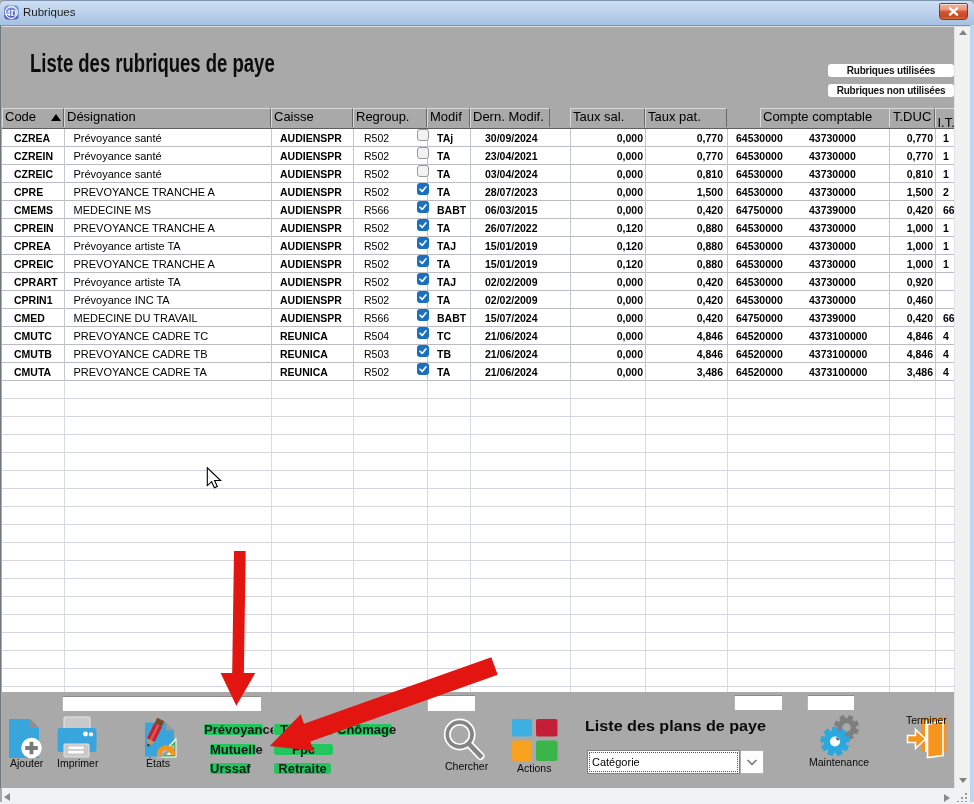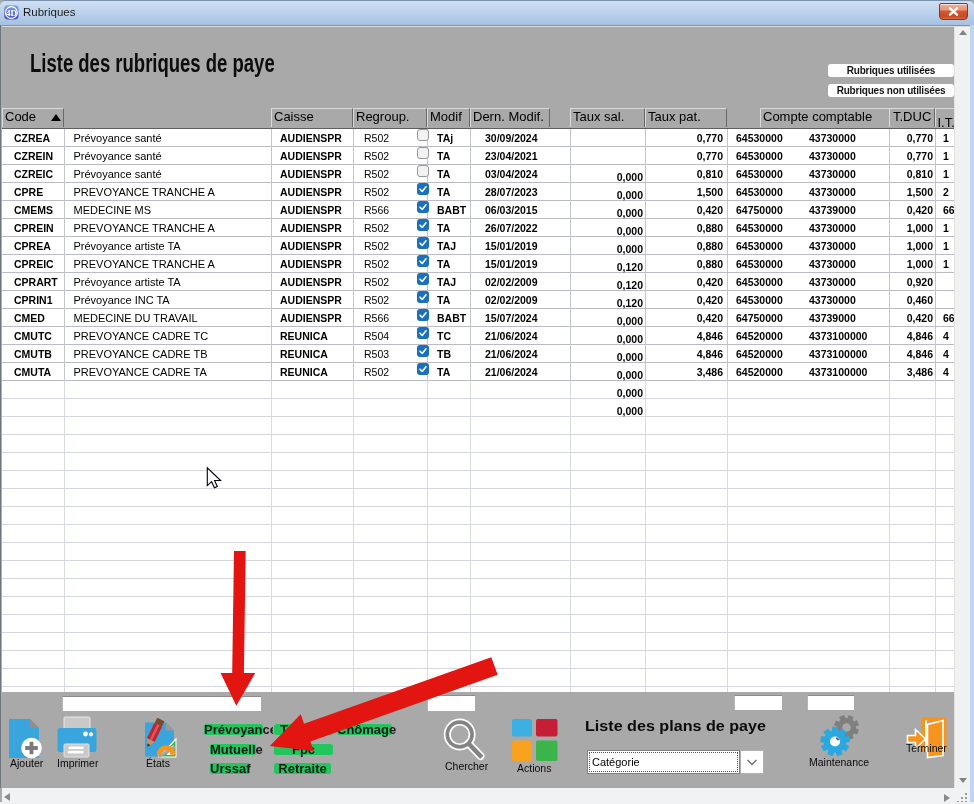--- a/index.html
+++ b/index.html
@@ -42,21 +42,21 @@
   .vl2{top:381px;height:311px;width:1px;background:#d7dbe1;}
   
   .row{position:absolute;left:8px;width:953px;height:14px;font-size:10.5px;color:#000;padding-left:25px;}
   .row span{position:absolute;top:0;line-height:18px;white-space:nowrap;}
   .c-code{left:6px;font-weight:bold;}
   .c-des{left:65.5px;font-size:11px;}
   .c-cai{left:272px;font-weight:bold;}
   .c-reg{left:356px;}
   .c-base{left:429px;font-weight:bold;}
   .c-date{left:477px;font-weight:bold;}
-  .c-ts{left:568px;width:67px;text-align:right;font-weight:bold;margin-top:39px;}
+  .c-ts{left:568px;width:67px;text-align:right;font-weight:bold;}
   .c-tp{left:645px;width:70px;text-align:right;font-weight:bold;}
   .c-cc1{left:728px;font-weight:bold;}
   .c-cc2{left:801px;font-weight:bold;}
   .c-td{left:887px;width:38px;text-align:right;font-weight:bold;}
   .c-it{left:935px;font-weight:bold;}
   .cb{position:absolute;left:409px;top:2.5px;width:12px;height:12px;border-radius:3px;box-sizing:border-box;}
   .cb-off{background:#f2f2f2;border:1.5px solid #989898;}
   .cb-on{background:#1a6fbe;}
   .cb-on svg{position:absolute;left:1px;top:1px;}
   
@@ -103,20 +103,21 @@
       <path d="M10 4.3 L17 10.7 M17 4.3 L10 10.7" stroke="#ffffff" stroke-width="2.5" stroke-linecap="round"></path>
     </svg>
   </div>
 
   <div class="abs" id="heading">Liste des rubriques de paye</div>
   <div class="abs tr-btn" style="left:828px;top:64px;">Rubriques utilisées</div>
   <div class="abs tr-btn" style="left:828px;top:84px;">Rubriques non utilisées</div>
 
   <div class="abs" id="thead">
   <div class="hc" style="left:0px;width:62px;">Code</div>
+  <div class="hc" style="left:62px;width:207px;">Désignation</div>
   <div class="hc" style="left:269px;width:82px;">Caisse</div>
   <div class="hc" style="left:351px;width:74px;">Regroup.</div>
   <div class="hc" style="left:425px;width:43px;">Modif</div>
   <div class="hc" style="left:468px;width:80px;">Dern. Modif.</div>
   <div class="hc" style="left:568px;width:75px;">Taux sal.</div>
   <div class="hc" style="left:643px;width:82px;">Taux pat.</div>
   <div class="hc" style="left:758px;width:162px;">Compte comptable</div>
   <div class="hc" style="left:887px;width:45.5px;padding-left:3px;">T.DUC</div>
   <div class="hc" style="left:932.5px;width:20.5px;line-height:27px;padding-left:2px;">I.T.</div>
   <div class="tri" style="left:49px;top:6px;border-left:5px solid transparent;border-right:5px solid transparent;border-bottom:7px solid #000;"></div>
@@ -500,21 +501,21 @@
 </svg>
   <div class="tlabel" style="left:809px;top:756px;">Maintenance</div>
 
 <svg class="abs" style="left:902px;top:710px" width="52" height="52" viewBox="0 0 52 52">
   <rect x="19.5" y="7" width="25" height="35" fill="#f7941e"></rect>
   <rect x="24.5" y="12" width="16" height="30" fill="#a8a9a8"></rect>
   <rect x="23" y="10.5" width="2" height="31.5" fill="#ffffff"></rect>
   <polygon points="25.5,14.5 41,10.5 41,45.5 25.5,47.5" fill="#f7941e" stroke="#ffffff" stroke-width="1.6"></polygon>
   <polygon points="5.5,25.5 13.5,25.5 13.5,19.5 23.5,29 13.5,38.5 13.5,32.5 5.5,32.5" fill="#f7941e" stroke="#ffffff" stroke-width="1.6"></polygon>
 </svg>
-  <div class="tlabel" style="left:906px;top:742px;">Terminer</div>
+  <div class="tlabel" style="left:906px;top:714px;">Terminer</div>
   </div>
 
   <div class="wbtn" style="left:203px;top:723px;width:61px;height:13px;line-height:11px;">Prévoyance</div>
   <div class="wbtn" style="left:209px;top:742.5px;width:48px;height:13px;line-height:11px;">Mutuelle</div>
   <div class="wbtn" style="left:209px;top:762px;width:42px;height:13px;line-height:11px;">Urssaf</div>
   <div class="wbtn" style="left:273px;top:723px;width:61px;height:13px;line-height:11px;text-align:left;padding-left:6px;">Taxes</div>
   <div class="wbtn" style="left:336px;top:723px;width:57px;height:13px;line-height:11px;">Chômage</div>
   <div class="wbtn" style="left:273px;top:742.5px;width:61px;height:13px;line-height:11px;">Fpc</div>
   <div class="wbtn" style="left:273px;top:762px;width:59px;height:13px;line-height:11px;">Retraite</div>
 

